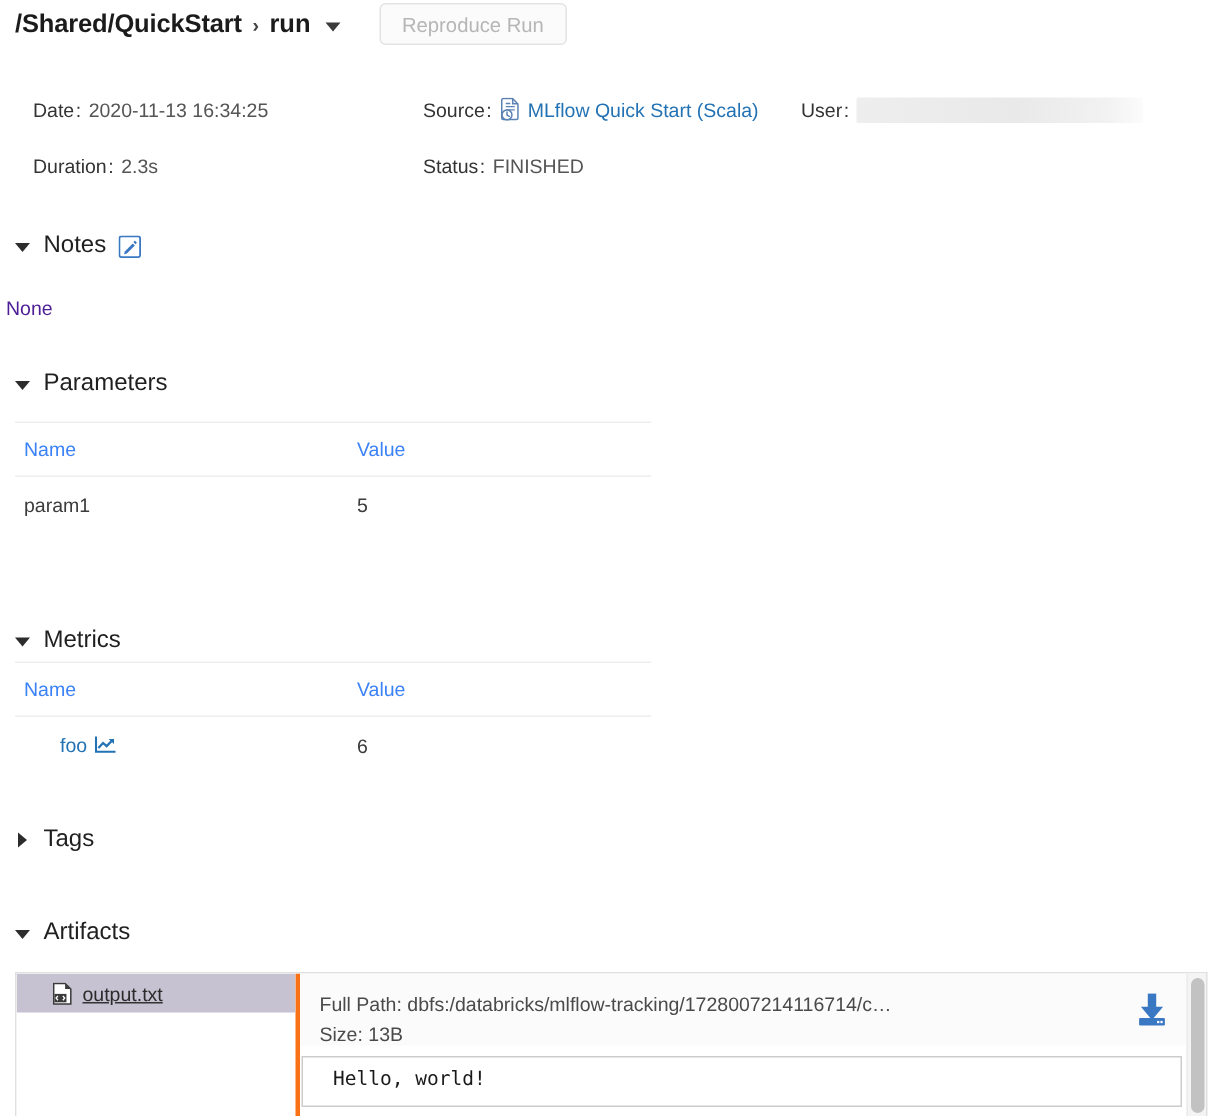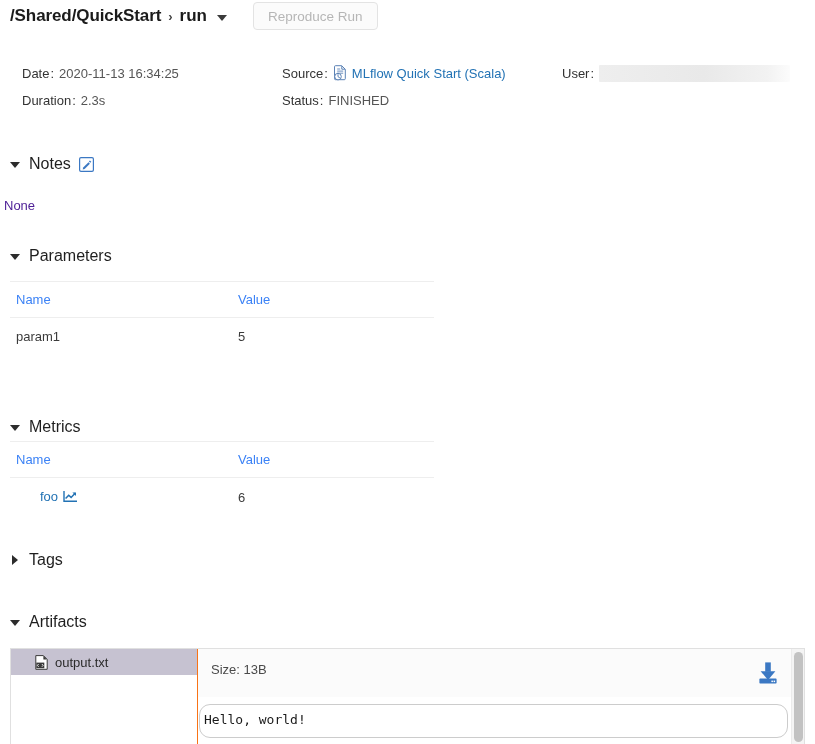--- a/index.html
+++ b/index.html
@@ -70,32 +70,32 @@
 
   
   .meta-row {
     position: absolute;
     left: 10px;
     width: 800px;
     height: 20px;
     font-size: 13px;
   }
   .meta-row.r1 { top: 63px; }
-  .meta-row.r2 { top: 90px; }
+  .meta-row.r2 { top: 100px; }
 
   .meta-cell {
     position: absolute;
     display: flex;
     align-items: center;
     white-space: nowrap;
     height: 20px;
   }
   .meta-cell.c1 { left: 0px; margin-left: 12px; }
   .meta-cell.c2 { left: 272px; }
-  .meta-cell.c3 { left: 552px; justify-content: flex-end; }
+  .meta-cell.c3 { left: 524px; justify-content: flex-end; }
 
   .meta-label {
     color: #333333;
     font-size: 13px;
   }
   .meta-colon {
     color: #333333;
     margin: 0 5px 0 1px;
   }
   .meta-value {
@@ -224,24 +224,25 @@
     border: 1px solid #e0e0e0;
     border-bottom: none;
     box-sizing: border-box;
     display: flex;
     background: #ffffff;
     overflow: hidden;
   }
   .artifact-tree {
     width: 186px;
     flex: 0 0 186px;
-    border-right: 1px solid #f97316;
+    border-right: 3px solid #f97316;
     background: #ffffff;
     padding-top: 0px;
     overflow: hidden;
+    text-decoration: underline;
   }
   .tree-item {
     display: flex;
     align-items: center;
     height: 26px;
     padding-left: 24px;
     font-size: 13px;
     color: #2b2b2b;
     cursor: pointer;
   }
@@ -280,25 +281,25 @@
     position: absolute;
     right: 22px;
     top: 10px;
     width: 28px;
     height: 28px;
     cursor: pointer;
   }
   .artifact-text-box {
     margin: 6px 16px 0 1px;
     border: 1px solid #cccccc;
-    border-radius: 11px;
+    border-radius: 0;
     background: #ffffff;
     height: 34px;
     box-sizing: border-box;
-    padding: 7px 4px;
+    padding: 7px 20px;
     font-family: "DejaVu Sans Mono", "Liberation Mono", monospace;
     font-size: 13px;
     color: #1a1a1a;
     overflow: hidden;
     white-space: pre;
   }
 
   
   .panel-scrollbar {
     position: absolute;
@@ -454,20 +455,24 @@
           <path d="M6.9 9.0 l1.2 1.4 l-1.2 1.4" fill="none" stroke="#ffffff" stroke-width="0.9"></path>
         </svg>
       </span>
       <span>output.txt</span>
     </div>
   </div>
 
   <div class="artifact-view">
     <div class="artifact-meta">
       <div class="artifact-meta-line">
+        <span>Full Path:</span>
+        <span>dbfs:/databricks/mlflow-tracking/1728007214116714/c…</span>
+      </div>
+      <div class="artifact-meta-line">
         <span>Size:</span>
         <span>13B</span>
       </div>
       <span class="download-icon">
         <svg viewBox="0 0 28 28" width="28" height="28">
           <rect x="11.2" y="3.4" width="5.6" height="9.4" fill="#3b78c3"></rect>
           <path d="M6.6 12.2 h14.8 L14 21.0 z" fill="#3b78c3"></path>
           <rect x="5.4" y="19.6" width="17.2" height="5.0" rx="0.8" fill="#3b78c3"></rect>
           <rect x="17.4" y="21.6" width="1.5" height="1.5" fill="#ffffff"></rect>
           <rect x="19.6" y="21.6" width="1.5" height="1.5" fill="#ffffff"></rect>

